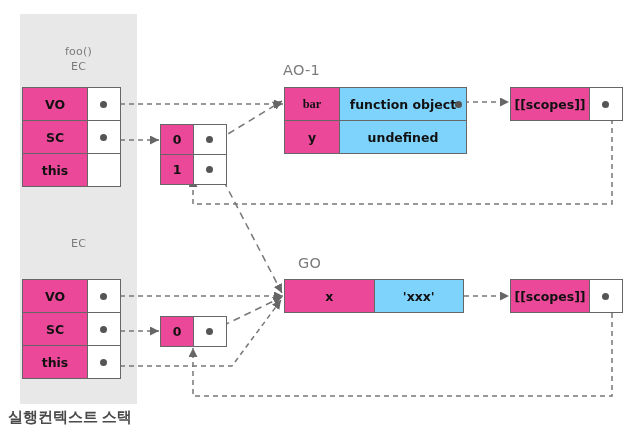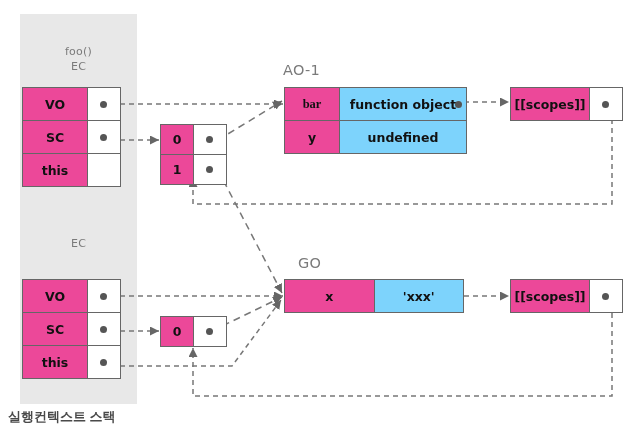--- a/index.html
+++ b/index.html
@@ -65,24 +65,24 @@
   }
   table.grid td.ptr {
     background: #ffffff;
   }
   td.val-undef { color: #2a85d8; }
   td.key-red { color: #ee0000; }
   .caption {
     position: absolute;
     left: 8px;
     top: 408px;
-    font-size: 13px;
+    font-size: 15px;
     font-weight: bold;
     color: #4a4a4a;
-    font-family: Liberation Sans, sans-serif;
+    font-family: Liberation Serif, serif;
   }
   .dot {
     position: absolute;
     width: 7px;
     height: 7px;
     border-radius: 50%;
     background: #555555;
   }
 </style>
 </head>

